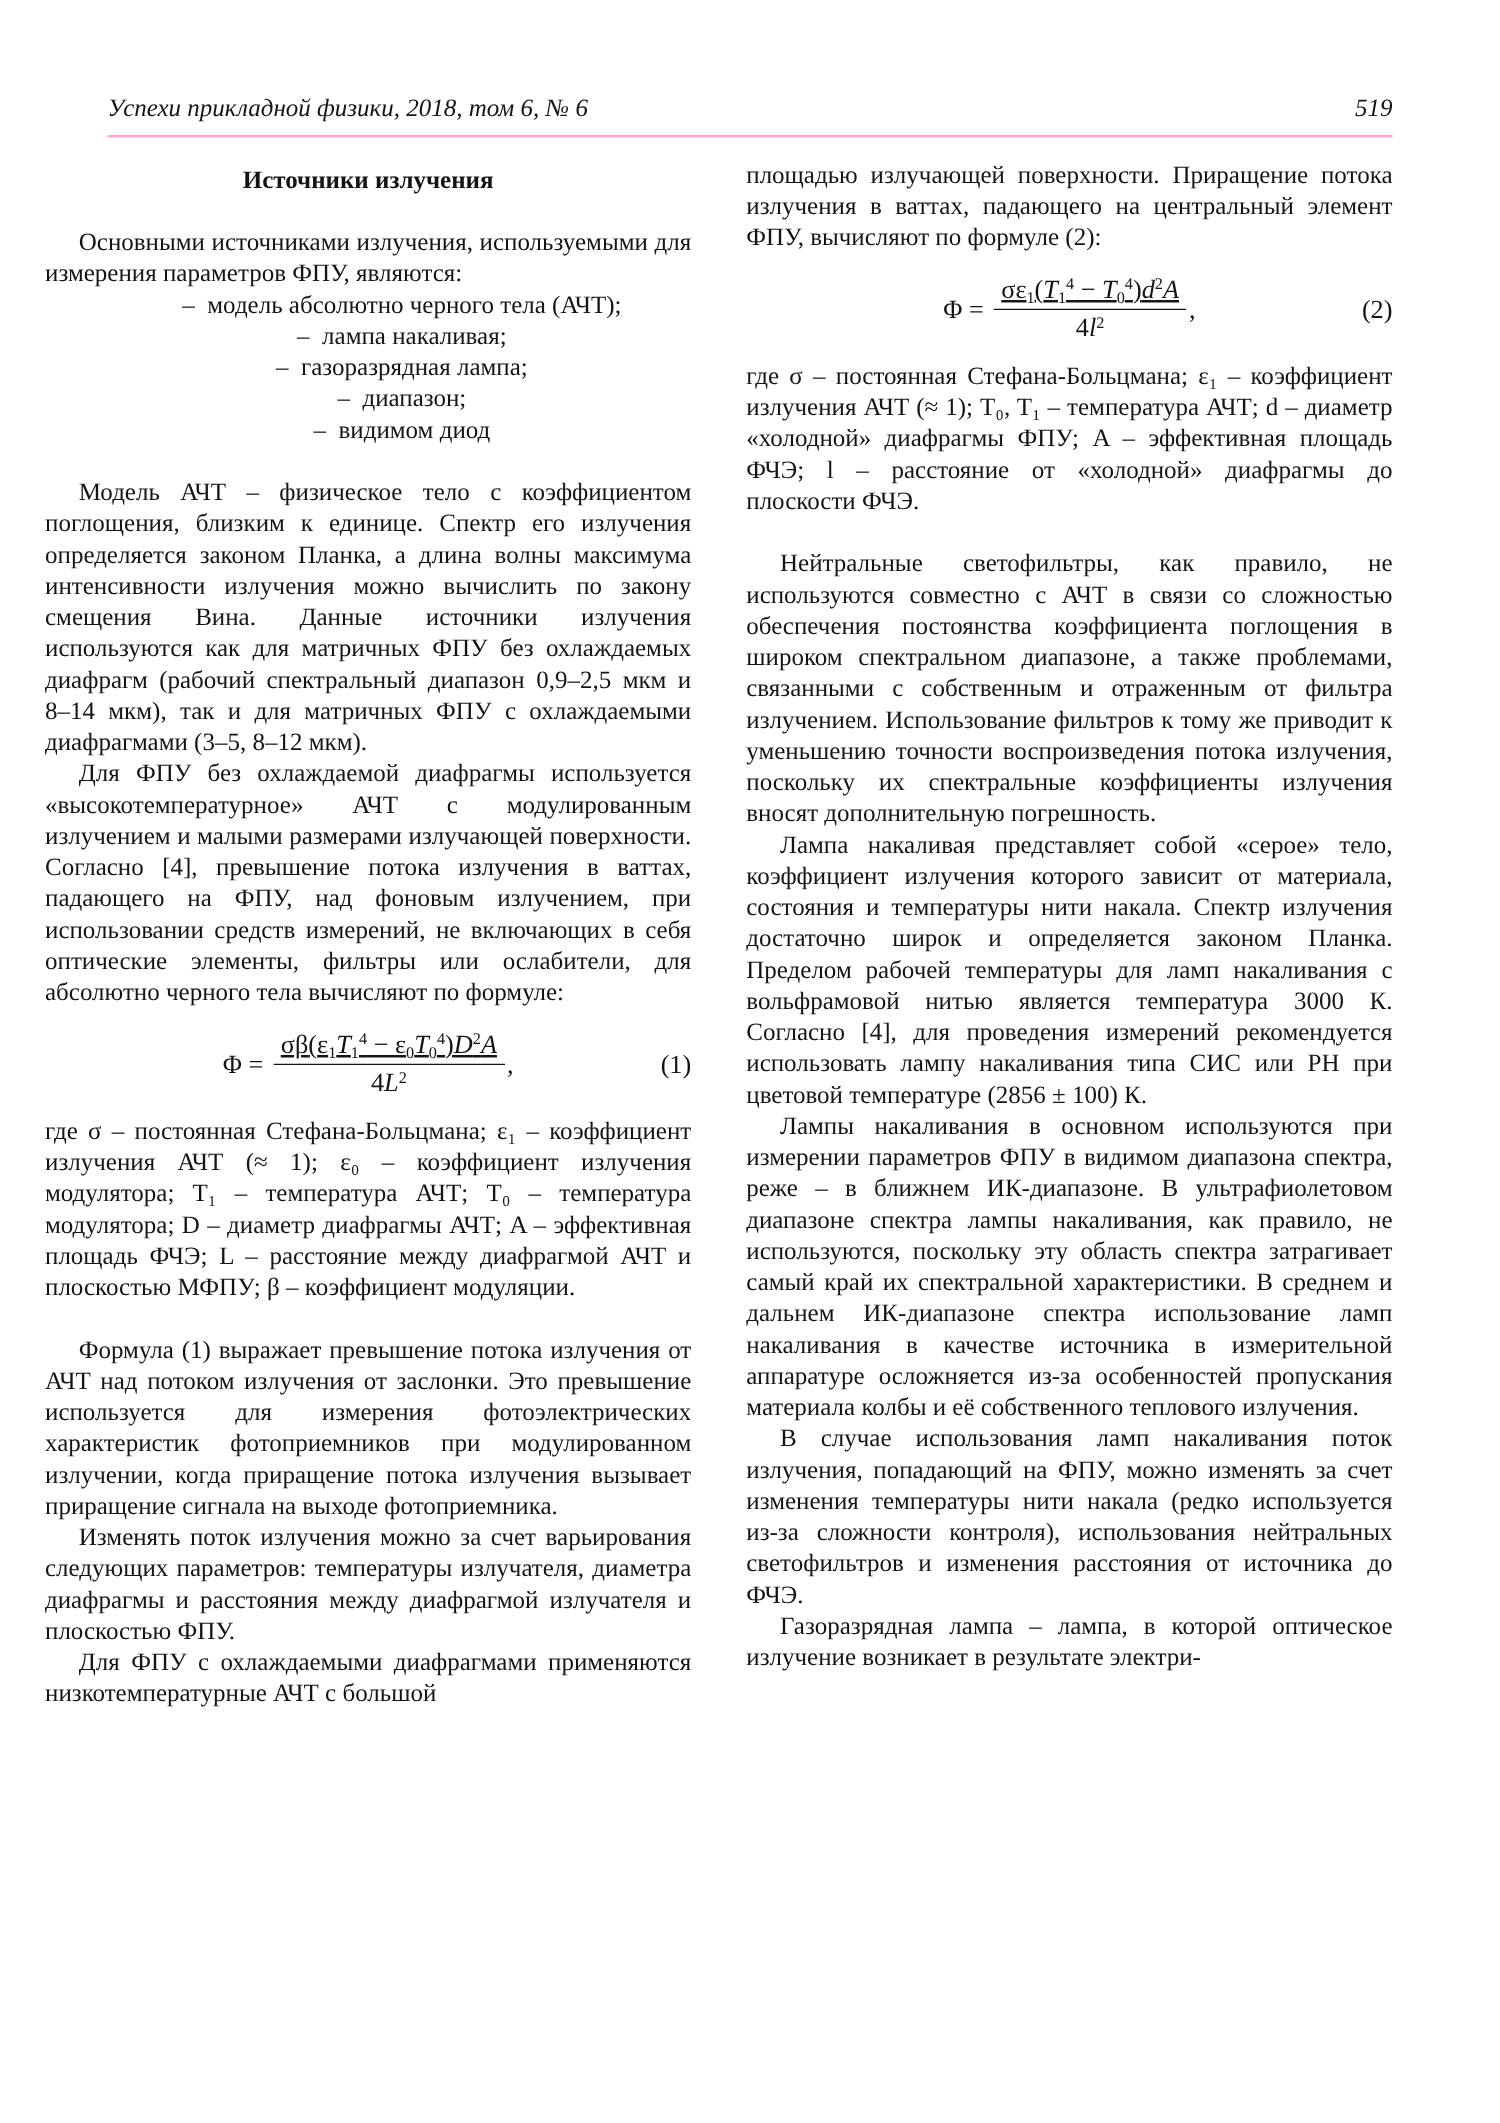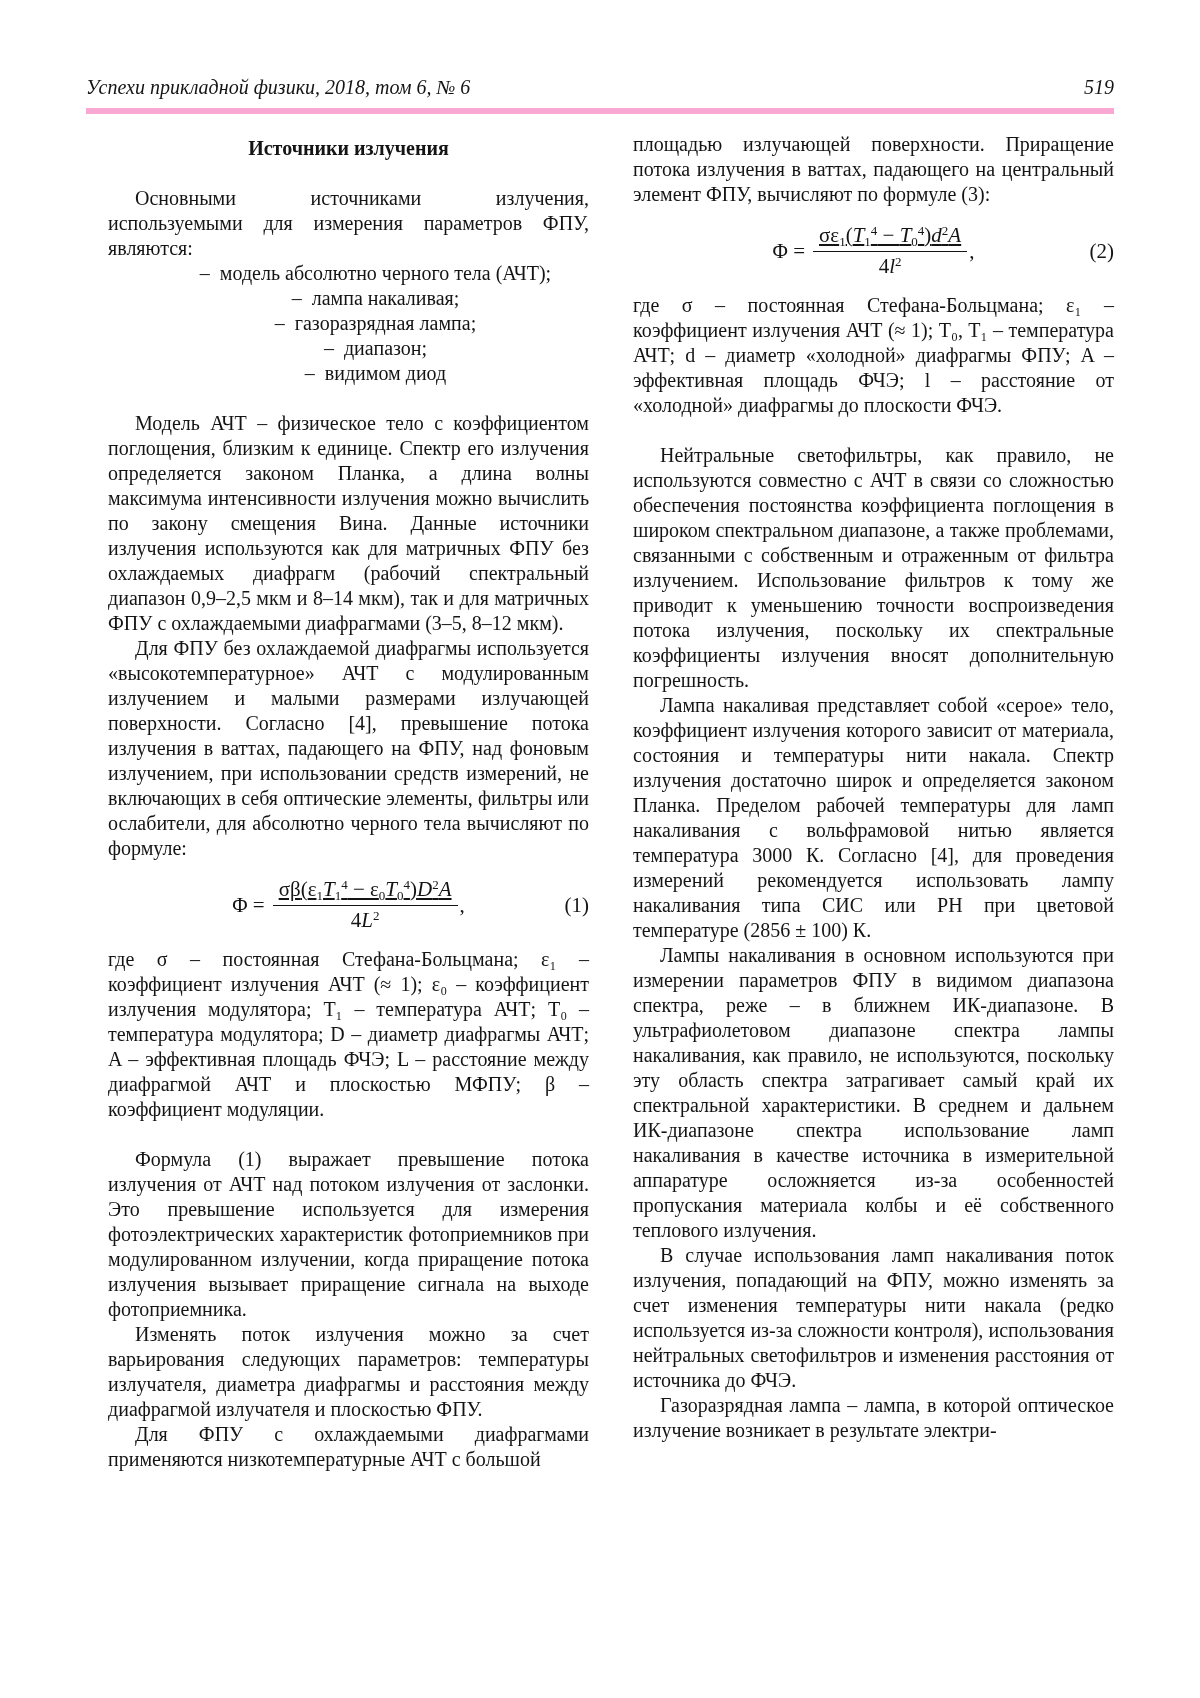--- a/index.html
+++ b/index.html
@@ -14,28 +14,28 @@
     font-family: "Liberation Serif", "DejaVu Serif", serif;
     color: #141414;
     position: relative;
   }
   .running-head {
     display: flex;
     justify-content: space-between;
     align-items: flex-end;
     margin: 76px 86px 0 86px;
     padding-bottom: 9px;
-    border-bottom: 6px solid #f9a8d4;
+    border-bottom: 2px solid #f9a8d4;
     font-style: italic;
     font-size: 20px;
   }
   .columns {
     display: flex;
     gap: 44px;
-    margin: 18px 86px 0 108px;
+    margin: 18px 86px 0 36px;
   }
   .col {
     flex: 1 1 0;
     font-size: 20px;
     line-height: 25px;
     text-align: justify;
   }
   .section-title {
     font-weight: bold;
     text-align: center;
@@ -147,21 +147,21 @@
     <p class="para noindent">где σ – постоянная Стефана-Больцмана; ε₁ – коэффициент излучения АЧТ (≈ 1); ε₀ – коэффициент излучения модулятора; T₁ – температура АЧТ; T₀ – температура модулятора; D – диаметр диафрагмы АЧТ; A – эффективная площадь ФЧЭ; L – расстояние между диафрагмой АЧТ и плоскостью МФПУ; β – коэффициент модуляции.</p>
 
     <div class="spacer"></div>
 
     <p class="para">Формула (1) выражает превышение потока излучения от АЧТ над потоком излучения от заслонки. Это превышение используется для измерения фотоэлектрических характеристик фотоприемников при модулированном излучении, когда приращение потока излучения вызывает приращение сигнала на выходе фотоприемника.</p>
     <p class="para">Изменять поток излучения можно за счет варьирования следующих параметров: температуры излучателя, диаметра диафрагмы и расстояния между диафрагмой излучателя и плоскостью ФПУ.</p>
     <p class="para">Для ФПУ с охлаждаемыми диафрагмами применяются низкотемпературные АЧТ с большой</p>
   </div>
 
   <div class="col">
-    <p class="para noindent">площадью излучающей поверхности. Приращение потока излучения в ваттах, падающего на центральный элемент ФПУ, вычисляют по формуле (3):</p>
+    <p class="para noindent">площадью излучающей поверхности. Приращение потока излучения в ваттах, падающего на центральный элемент ФПУ, вычисляют по формуле (2):</p>
 
     <div class="formula-row">
       <span class="formula-center">
         <span class="f-lhs">Φ =</span>
         <span class="frac">
           <span class="frac-num"><span>σε</span><sub>1</sub><span>(</span><span class="it">T</span><sub>1</sub><sup>4</sup><span> − </span><span class="it">T</span><sub>0</sub><sup>4</sup><span>)</span><span class="it">d</span><sup>2</sup><span class="it">A</span></span>
           <span class="frac-den"><span>4</span><span class="it">l</span><sup>2</sup></span>
         </span>
         <span class="f-comma">,</span>
       </span>

